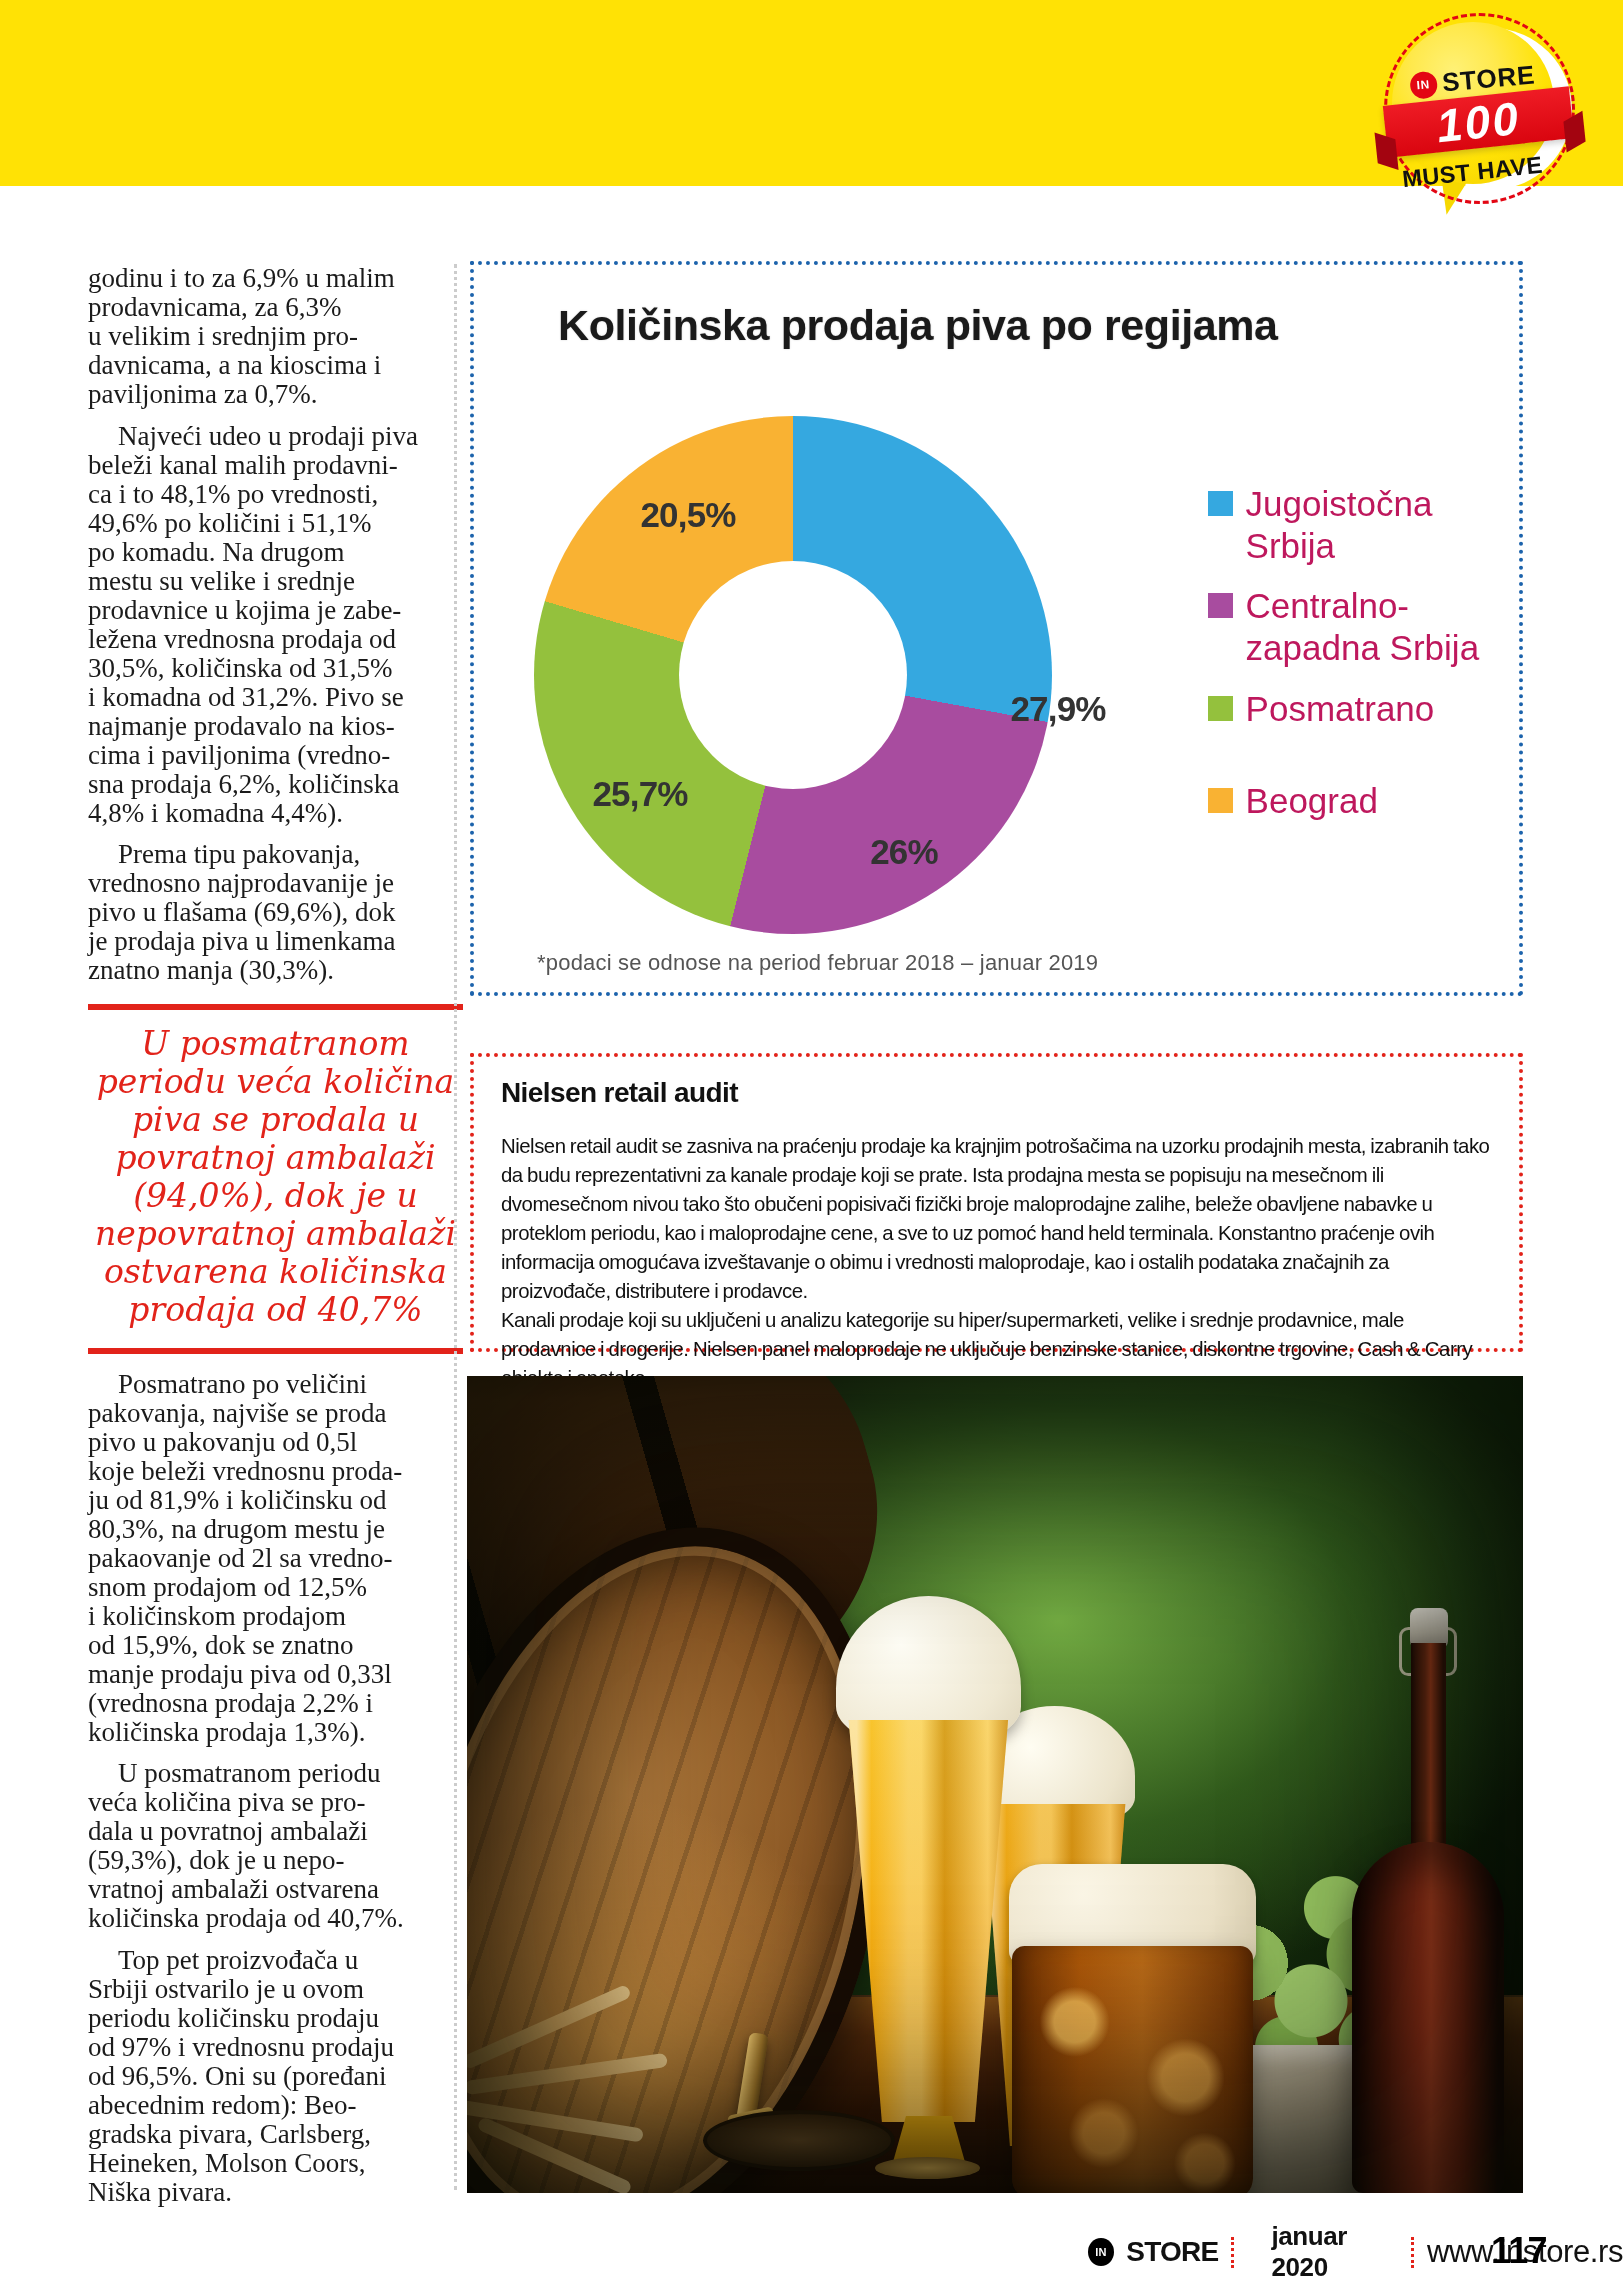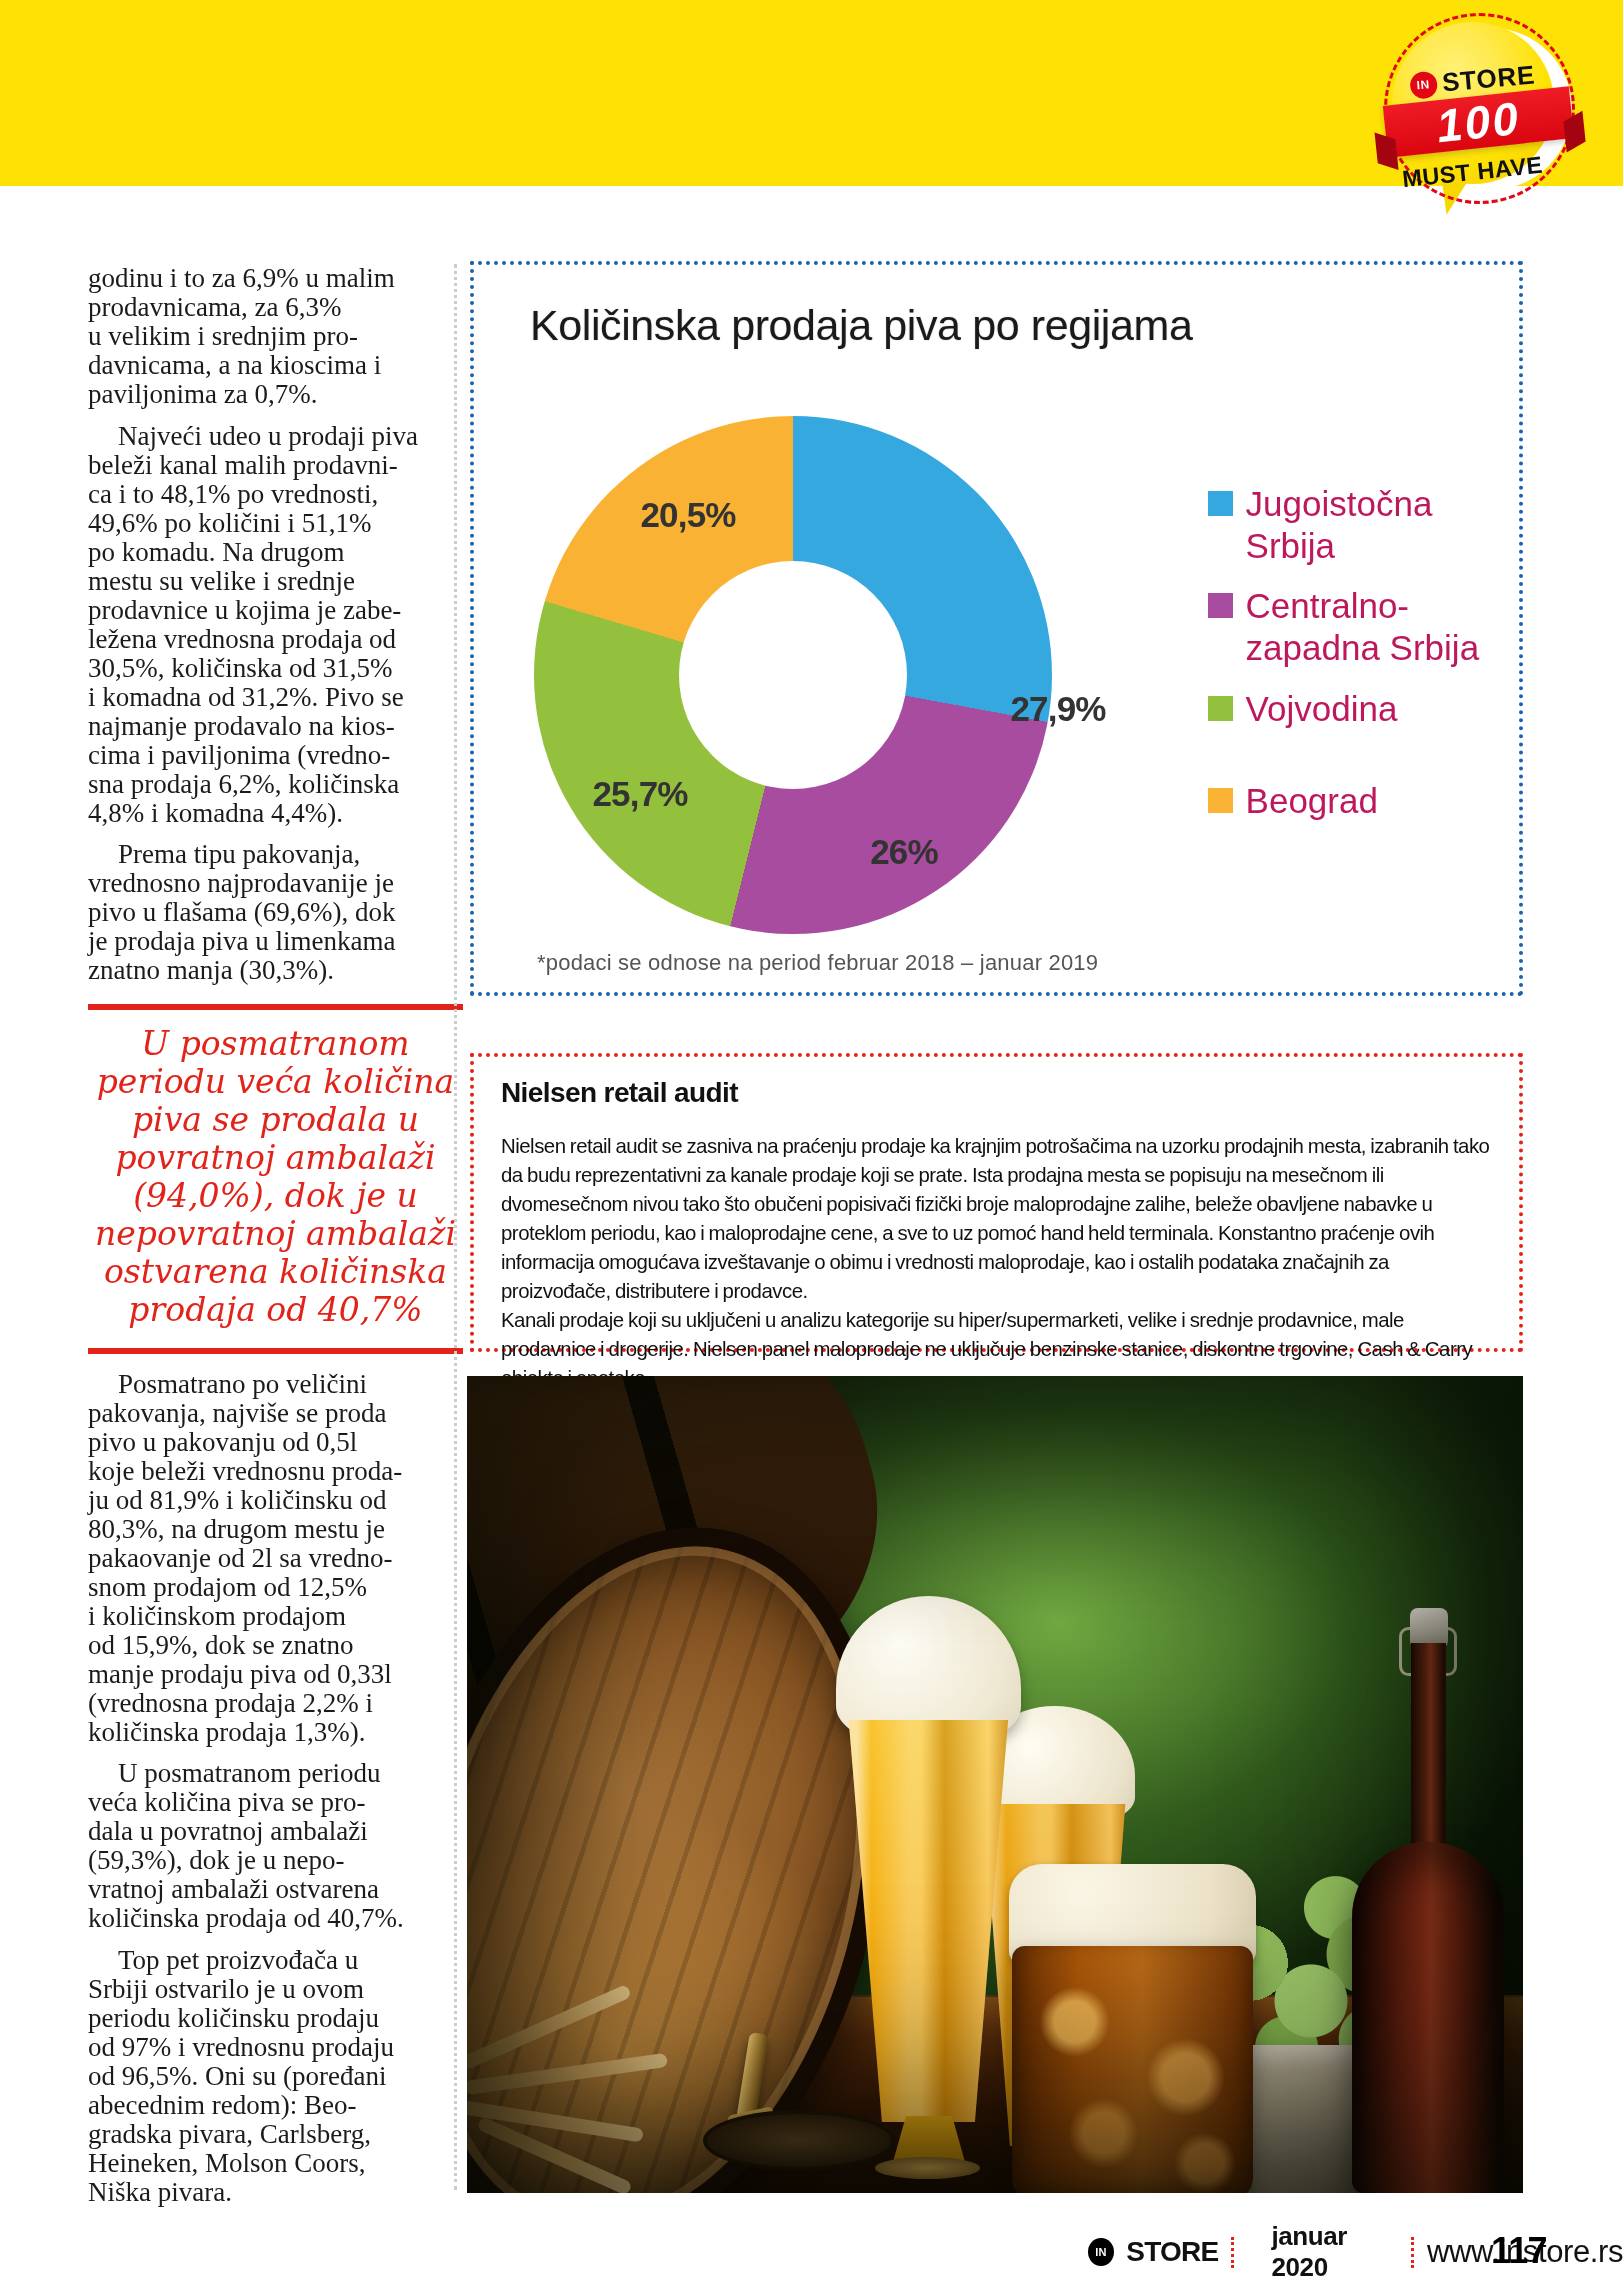--- a/index.html
+++ b/index.html
@@ -30,21 +30,21 @@
   
   .article{position:absolute;left:88px;top:264px;width:375px;font-family:"Liberation Serif",serif;font-size:27px;line-height:29px;color:#1b1b1b;}
   .para{margin:0 0 12.6px 0;white-space:pre-line;}
   .para.indent{text-indent:30px;}
   .quote-rule{height:5.5px;background:#E2231A;margin:19px 0 15.7px 0;}
   .pull-quote{font-family:"DejaVu Serif",serif;font-style:italic;color:#E2231A;font-size:33px;line-height:38px;text-align:center;white-space:pre-line;margin:7.9px 0 11px 0;font-weight:500;}
   .col-divider{position:absolute;left:454px;top:264px;height:1926px;border-left:3.1px dotted #cccccc;}
 
   
   .chart-box{position:absolute;left:470px;top:261px;width:1053px;height:735px;border:4.7px dotted #1C63AC;box-sizing:border-box;background:#ffffff;}
-  .chart-title{position:absolute;left:56px;top:36px;font-size:43px;font-weight:normal;color:#1a1a1a;letter-spacing:-0.4px;text-shadow:0 0 1.6px rgba(90,90,90,.35);}
+  .chart-title{position:absolute;left:84px;top:36px;font-size:43px;font-weight:bold;color:#1a1a1a;letter-spacing:-0.4px;text-shadow:0 0 1.6px rgba(90,90,90,.35);}
   .donut-wrap{position:absolute;left:60px;top:151px;width:518px;height:518px;}
   .donut{position:absolute;inset:0;border-radius:50%;}
   .donut-hole{position:absolute;left:145px;top:145px;width:228px;height:228px;border-radius:50%;background:#ffffff;}
   .slice-label{position:absolute;transform:translate(-50%,-50%);font-size:35px;font-weight:bold;color:#333;letter-spacing:-0.8px;}
   .legend{position:absolute;left:734px;top:0;width:298px;}
   .legend-item{position:absolute;display:flex;align-items:flex-start;}
   .legend-swatch{width:25px;height:25px;margin:7.9px 12.6px 0 0;flex:0 0 25px;box-shadow:0 0 0 2.4px rgba(255,255,255,.6);}
   .legend-label{font-size:35px;line-height:42px;color:#be185d;width:259px;}
   .chart-footnote{position:absolute;left:63px;top:685px;font-size:22px;color:#555;letter-spacing:0.2px;}
 
@@ -252,21 +252,21 @@
     <div class="legend-item" style="top:218px;">
       <span class="legend-swatch" style="background: rgb(53, 168, 224);"></span>
       <span class="legend-label">Jugoistočna Srbija</span>
     </div>
     <div class="legend-item" style="top:320px;">
       <span class="legend-swatch" style="background: rgb(168, 76, 159);"></span>
       <span class="legend-label">Centralno-zapadna Srbija</span>
     </div>
     <div class="legend-item" style="top:423px;">
       <span class="legend-swatch" style="background: rgb(148, 193, 61);"></span>
-      <span class="legend-label">Vojvodina</span>
+      <span class="legend-label">Posmatrano</span>
     </div>
     <div class="legend-item" style="top:515px;">
       <span class="legend-swatch" style="background: rgb(249, 178, 51);"></span>
       <span class="legend-label">Beograd</span>
     </div>
   </div>
   <div class="chart-footnote">*podaci se odnose na period februar 2018  – januar 2019</div>
 </div>
 
 <div class="nielsen-box">

